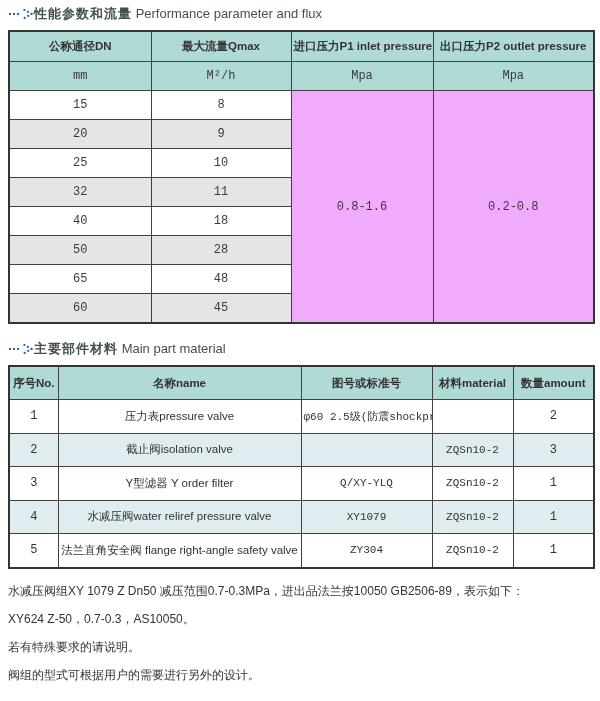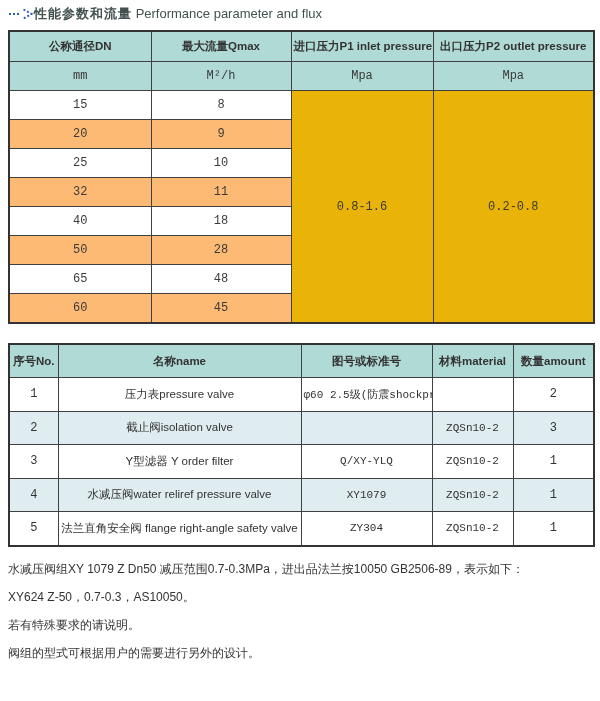--- a/index.html
+++ b/index.html
@@ -44,25 +44,25 @@
   .units td{
     background:#b0dad5;
     font-family:"Liberation Mono", monospace;
     font-size:11px;
     color:#444;
     height:29px;
   }
 
   #perf-table{margin-top:8px;}
   #perf-table td{height:28px;font-family:"Liberation Mono", monospace;font-size:12px;color:#3a3a3a;margin-top:48px;}
-  #perf-table tr.alt td{background:#fdba74;}
-  #perf-table td.merged{background:#eab308;font-size:12px;}
+  #perf-table tr.alt td{background:#e5e5e5;}
+  #perf-table td.merged{background:#f0abfc;font-size:12px;}
 
   #sec2{margin-top:17px;}
-  #mat-table{margin-top:19px;}
+  #mat-table{margin-top:8px;}
   #mat-table th{height:32px;}
   #mat-table td{height:32.5px;font-size:11.5px;color:#333;}
   #mat-table tr.alt td{background:#dfedf1;}
   #mat-table td.code{font-family:"Liberation Mono", monospace;font-size:11px;}
   #mat-table td.num{font-family:"Liberation Mono", monospace;font-size:12px;}
   #mat-table td.name{font-size:11.5px;}
 
   
   .notes{margin-top:14px;font-size:12px;color:#333;}
   .notes p{margin:0 0 12px 0;line-height:16px;white-space:nowrap;}
@@ -135,20 +135,30 @@
         <td>65</td>
         <td>48</td>
       </tr>
       <tr class="alt">
         <td>60</td>
         <td>45</td>
       </tr>
     </tbody>
   </table>
 
+  <div class="sec-header" id="sec2">
+    <svg class="arrow" width="26" height="12" viewBox="0 0 26 12">
+      <line x1="1" y1="6" x2="13" y2="6" stroke="#2e5fae" stroke-width="2" stroke-dasharray="2 2"></line>
+      <polyline points="15.5,1.5 23.5,6 15.5,10.5" fill="none" stroke="#2e5fae" stroke-width="2" stroke-dasharray="2 2"></polyline>
+    </svg>
+    <div class="sec-title">
+      <span class="cn">主要部件材料</span>
+      <span class="en">Main part material</span>
+    </div>
+  </div>
 
   <table id="mat-table">
     <colgroup>
       <col style="width:49px">
         <col style="width:243px">
         <col style="width:131px">
         <col style="width:81px">
         <col style="width:81px">
     </colgroup>
     <thead>

